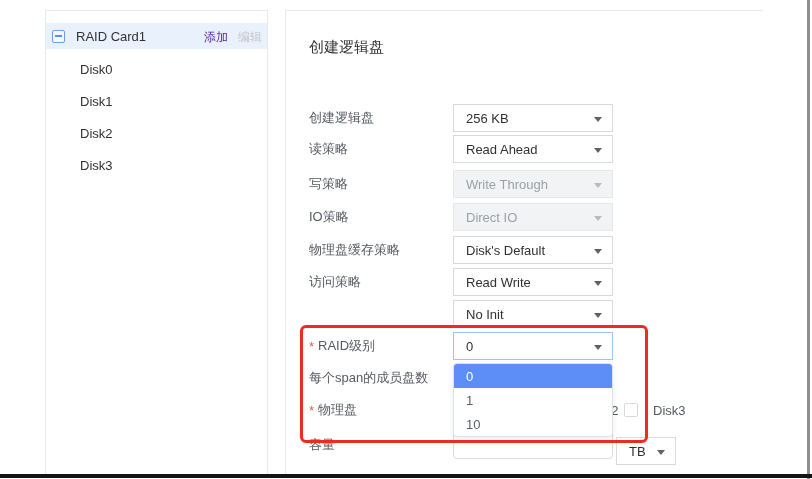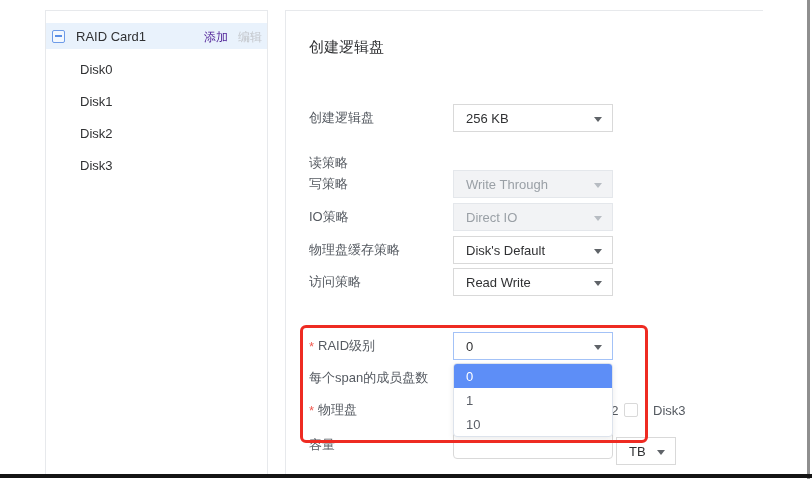--- a/index.html
+++ b/index.html
@@ -117,22 +117,26 @@
 
 
   <div class="frow" style="top:93px">
     <div class="flabel">创建逻辑盘</div>
     <div class="select ctrl">
       <span>256 KB</span>
       <span class="caret"></span>
     </div>
   </div>
 
-  <div class="frow" style="top:138px">
+  <div class="frow" style="top:124px">
     <div class="flabel">读策略</div>
+    <div class="select ctrl">
+      <span>Read Ahead</span>
+      <span class="caret"></span>
+    </div>
   </div>
 
   <div class="frow" style="top:159px">
     <div class="flabel">写策略</div>
     <div class="select ctrl disabled">
       <span>Write Through</span>
       <span class="caret"></span>
     </div>
   </div>
 
@@ -154,20 +158,24 @@
 
   <div class="frow" style="top:257px">
     <div class="flabel">访问策略</div>
     <div class="select ctrl">
       <span>Read Write</span>
       <span class="caret"></span>
     </div>
   </div>
 
   <div class="frow" style="top:289px">
+    <div class="select ctrl">
+      <span>No Init</span>
+      <span class="caret"></span>
+    </div>
   </div>
 
   <div class="frow" style="top:321px">
     <div class="flabel">
       <span class="req">*</span>
       <span>RAID级别</span>
     </div>
     <div class="select ctrl focused">
       <span>0</span>
       <span class="caret"></span>

